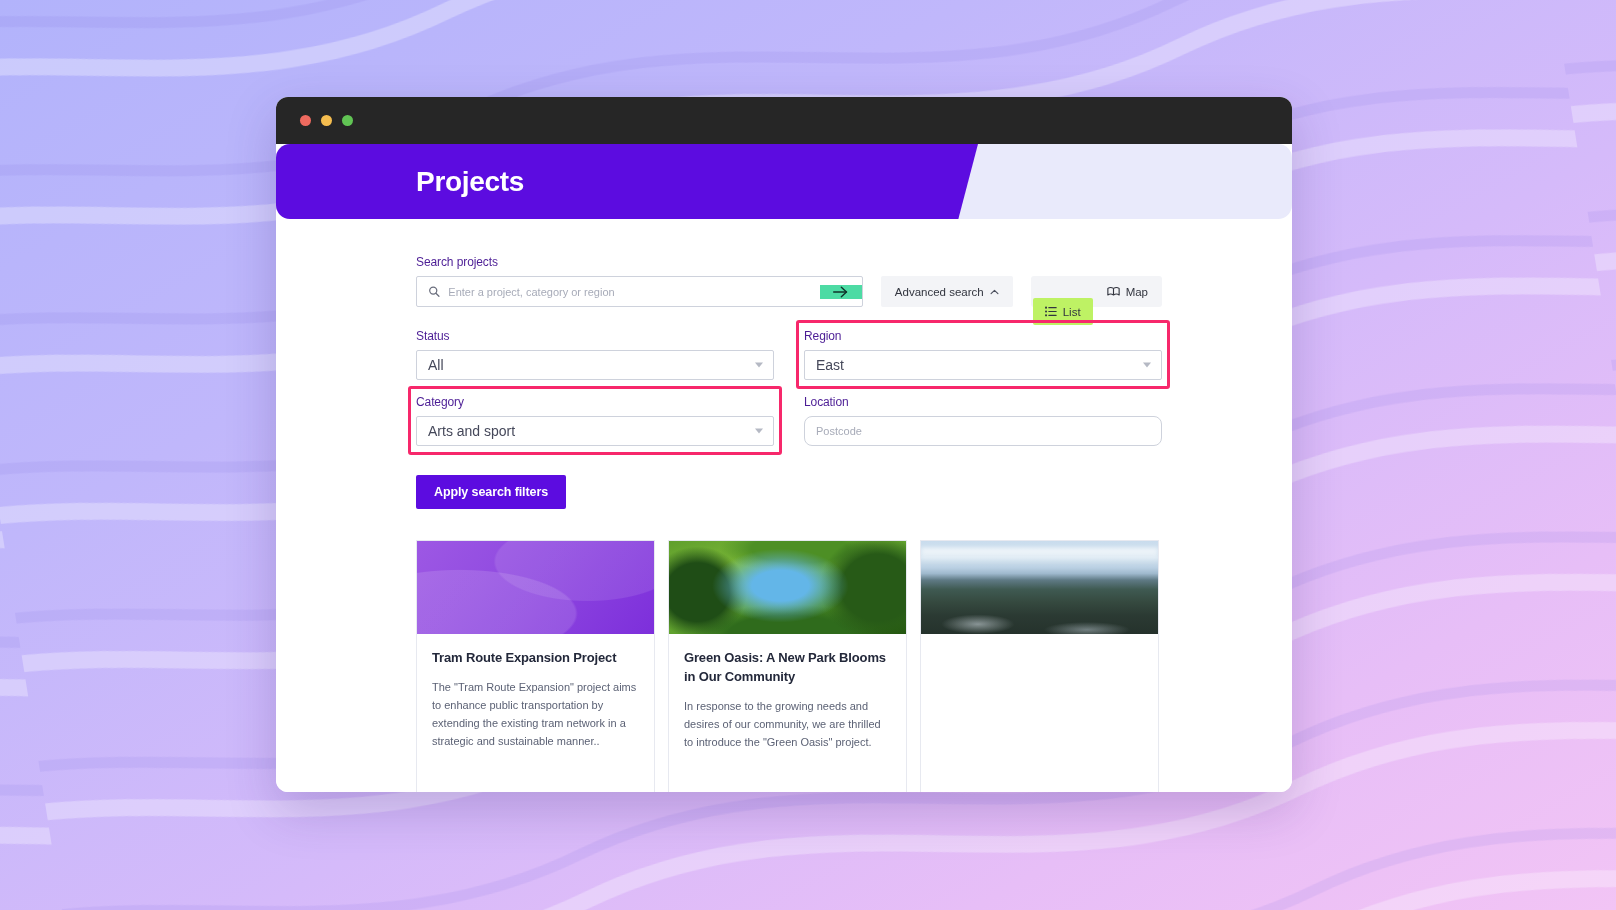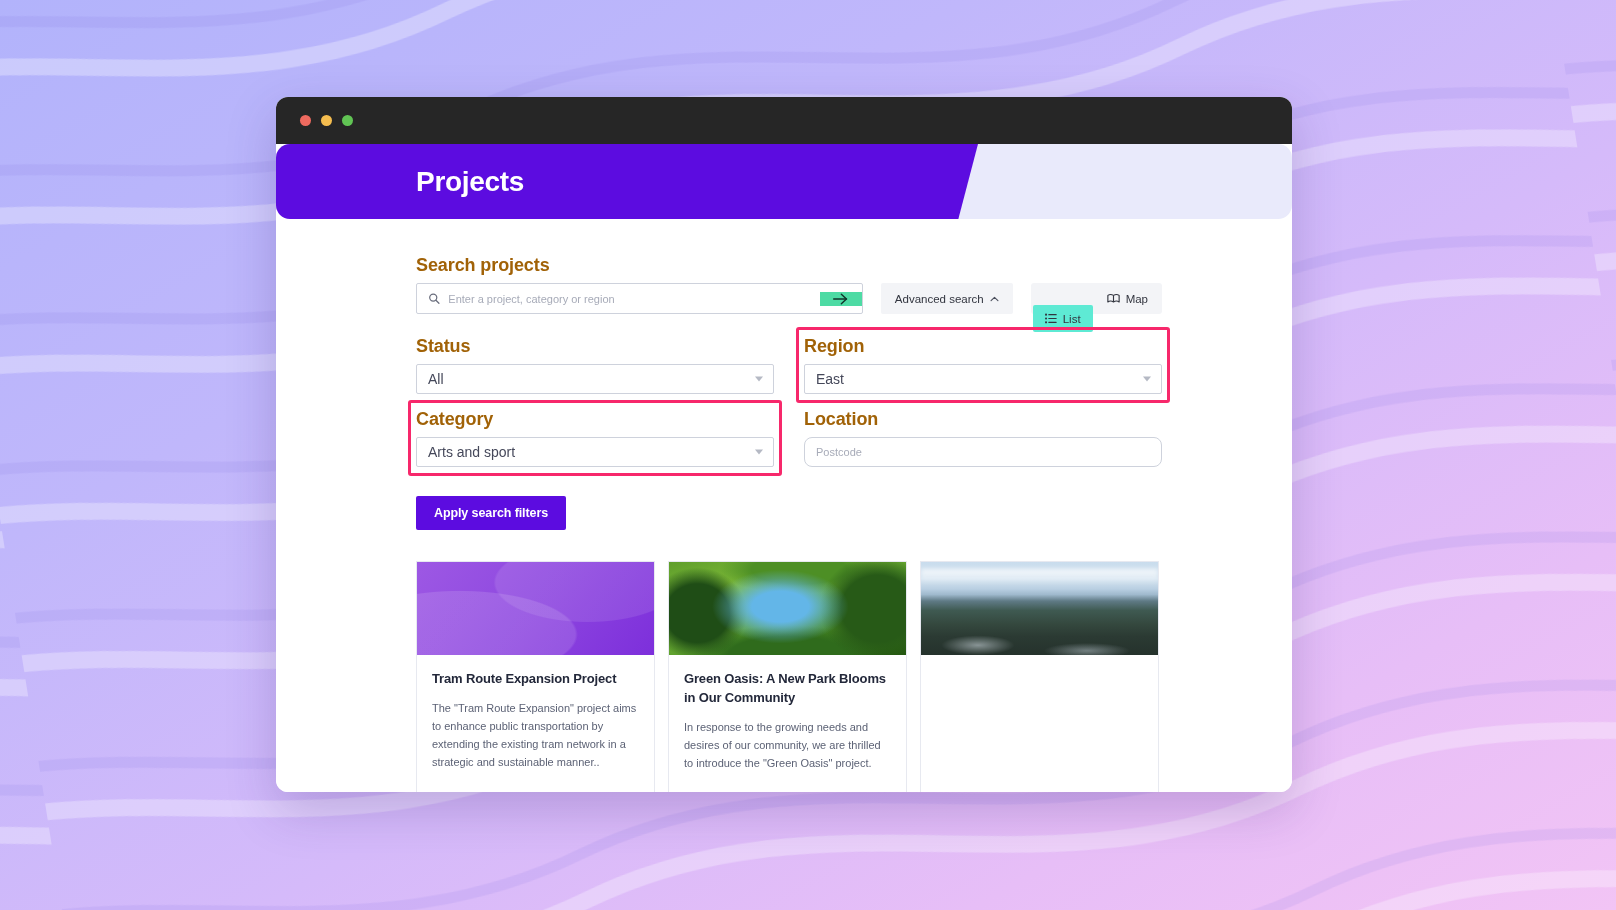--- a/index.html
+++ b/index.html
@@ -83,23 +83,23 @@
     padding: 36px 0 0 0;
     position: relative;
   }
   #inner {
     margin-left: 140px;
     width: 746px;
     position: relative;
   }
 
   .field-label {
-    font-size: 18px;
-    font-weight: bold;
-    color: #a16207;
+    font-size: 12px;
+    font-weight: normal;
+    color: #4c1d95;
     margin-bottom: 7px;
     letter-spacing: -0.1px;
   }
 
   
   #search-row {
     display: flex;
     align-items: stretch;
     gap: 18px;
     height: 31px;
@@ -171,21 +171,21 @@
     height: 100%;
     border: none;
     background: transparent;
     border-radius: 2px;
     font-family: inherit;
     font-size: 11.5px;
     color: #32353f;
     cursor: pointer;
     white-space: nowrap;
   }
-  .view-btn.active { background: #5eead4; margin-top: 40px; }
+  .view-btn.active { background: #bef264; margin-top: 40px; }
 
   
   #filters {
     margin-top: 22px;
     display: grid;
     grid-template-columns: 1fr 1fr;
     column-gap: 30px;
     row-gap: 15px;
   }
   .filter-cell { position: relative; }

